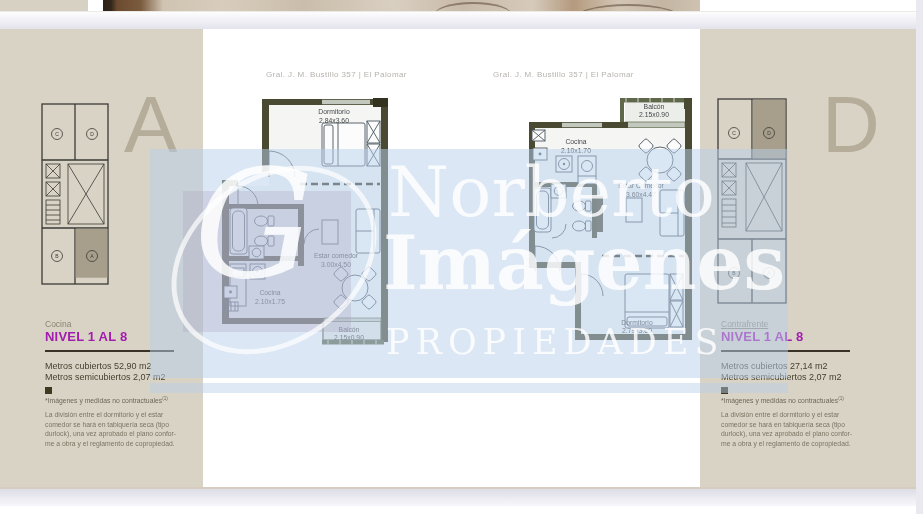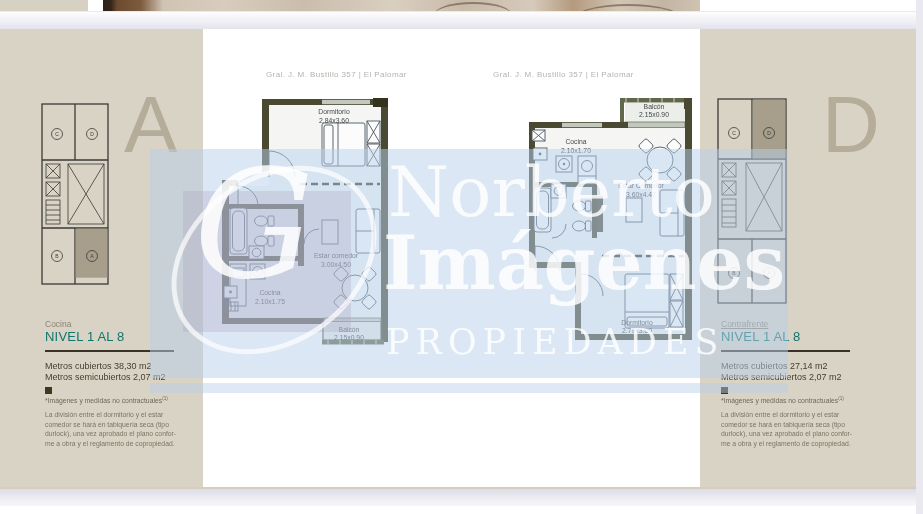--- a/index.html
+++ b/index.html
@@ -28,21 +28,21 @@
   .panel-center{left:203px;top:0;width:497px;height:459px;background:#fff;}
   .bottom-line{left:0;top:487px;width:916px;height:2px;background:#d6ccc0;}
   .bottom-band{left:0;top:489px;width:923px;height:17px;
     background:linear-gradient(180deg,#dddde7 0%,#ececf2 55%,#f8f8fb 100%);}
 
   .big-letter{font-size:80px;line-height:1;color:#b5ad9a;font-weight:400;}
 
   .addr{width:200px;text-align:left;font-size:8px;letter-spacing:.4px;color:#b6b3ae;}
 
   .orient{font-size:8.5px;color:#8c8474;}
-  .nivel{font-size:13px;font-weight:normal;color:#0f766e;letter-spacing:.2px;}
+  .nivel{font-size:13px;font-weight:bold;color:#a21caf;letter-spacing:.2px;}
   .rule{width:129px;height:2px;background:#3a3226;}
   .metros{font-size:9px;line-height:11px;color:#46402f;}
   .sq{width:7px;height:7px;background:#3e3a20;}
   .note{font-size:6.8px;color:#6e6859;}
   .note sup{font-size:4.6px;}
   .legal{font-size:6.8px;line-height:9.6px;color:#7b7565;width:156px;}
 
   
   .wm-box{left:150px;top:149px;width:638px;height:229px;background:rgba(183,207,235,.5);}
   .wm-strip{left:150px;top:383px;width:638px;height:10px;background:rgba(183,207,235,.45);}
@@ -109,21 +109,21 @@
         </g>
         <text class="kp-t" x="19" y="38">C</text>
         <text class="kp-t" x="54" y="38">D</text>
         <text class="kp-t" x="19" y="160">B</text>
         <text class="kp-t" x="54" y="160">A</text>
       </svg>
 
       <div class="abs orient" style="left:45px;top:290px;">Cocina</div>
       <div class="abs nivel" style="left:45px;top:300px;">NIVEL 1 AL 8</div>
       <div class="abs rule" style="left:45px;top:321px;"></div>
-      <div class="abs metros" style="left:45px;top:332px;">Metros cubiertos 38,30 m2</div>
+      <div class="abs metros" style="left:45px;top:332px;">Metros cubiertos 52,90 m2</div>
       <div class="abs metros" style="left:45px;top:343px;">Metros semicubiertos 2,07 m2</div>
       <div class="abs sq" style="left:45px;top:358px;"></div>
       <div class="abs note" style="left:45px;top:367px;"><span>*Imágenes y medidas no contractuales</span><sup>(1)</sup></div>
       <div class="abs legal" style="left:45px;top:381px;">
         <div>La división entre el dormitorio y el estar</div>
         <div>comedor se hará en tabiquería seca (tipo</div>
         <div>durlock), una vez aprobado el plano confor-</div>
         <div>me a obra y el reglamento de copropiedad.</div>
       </div>
     </div>

